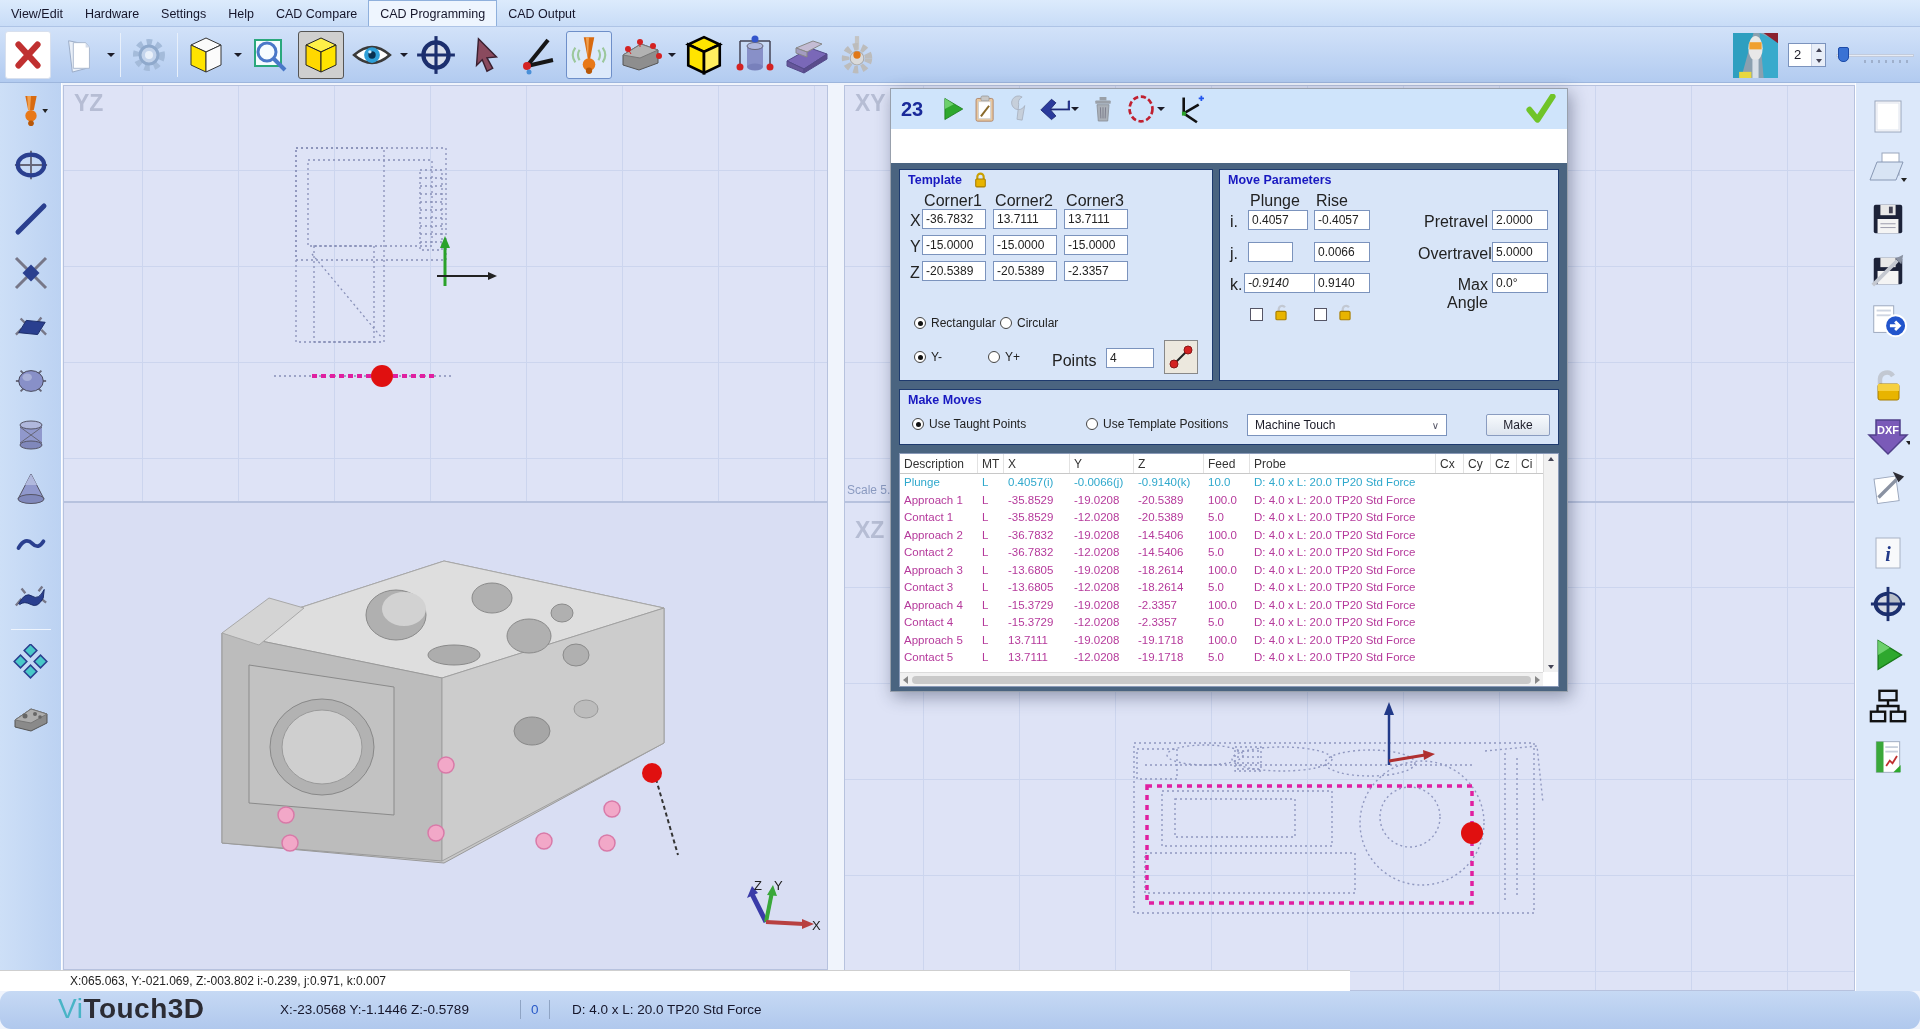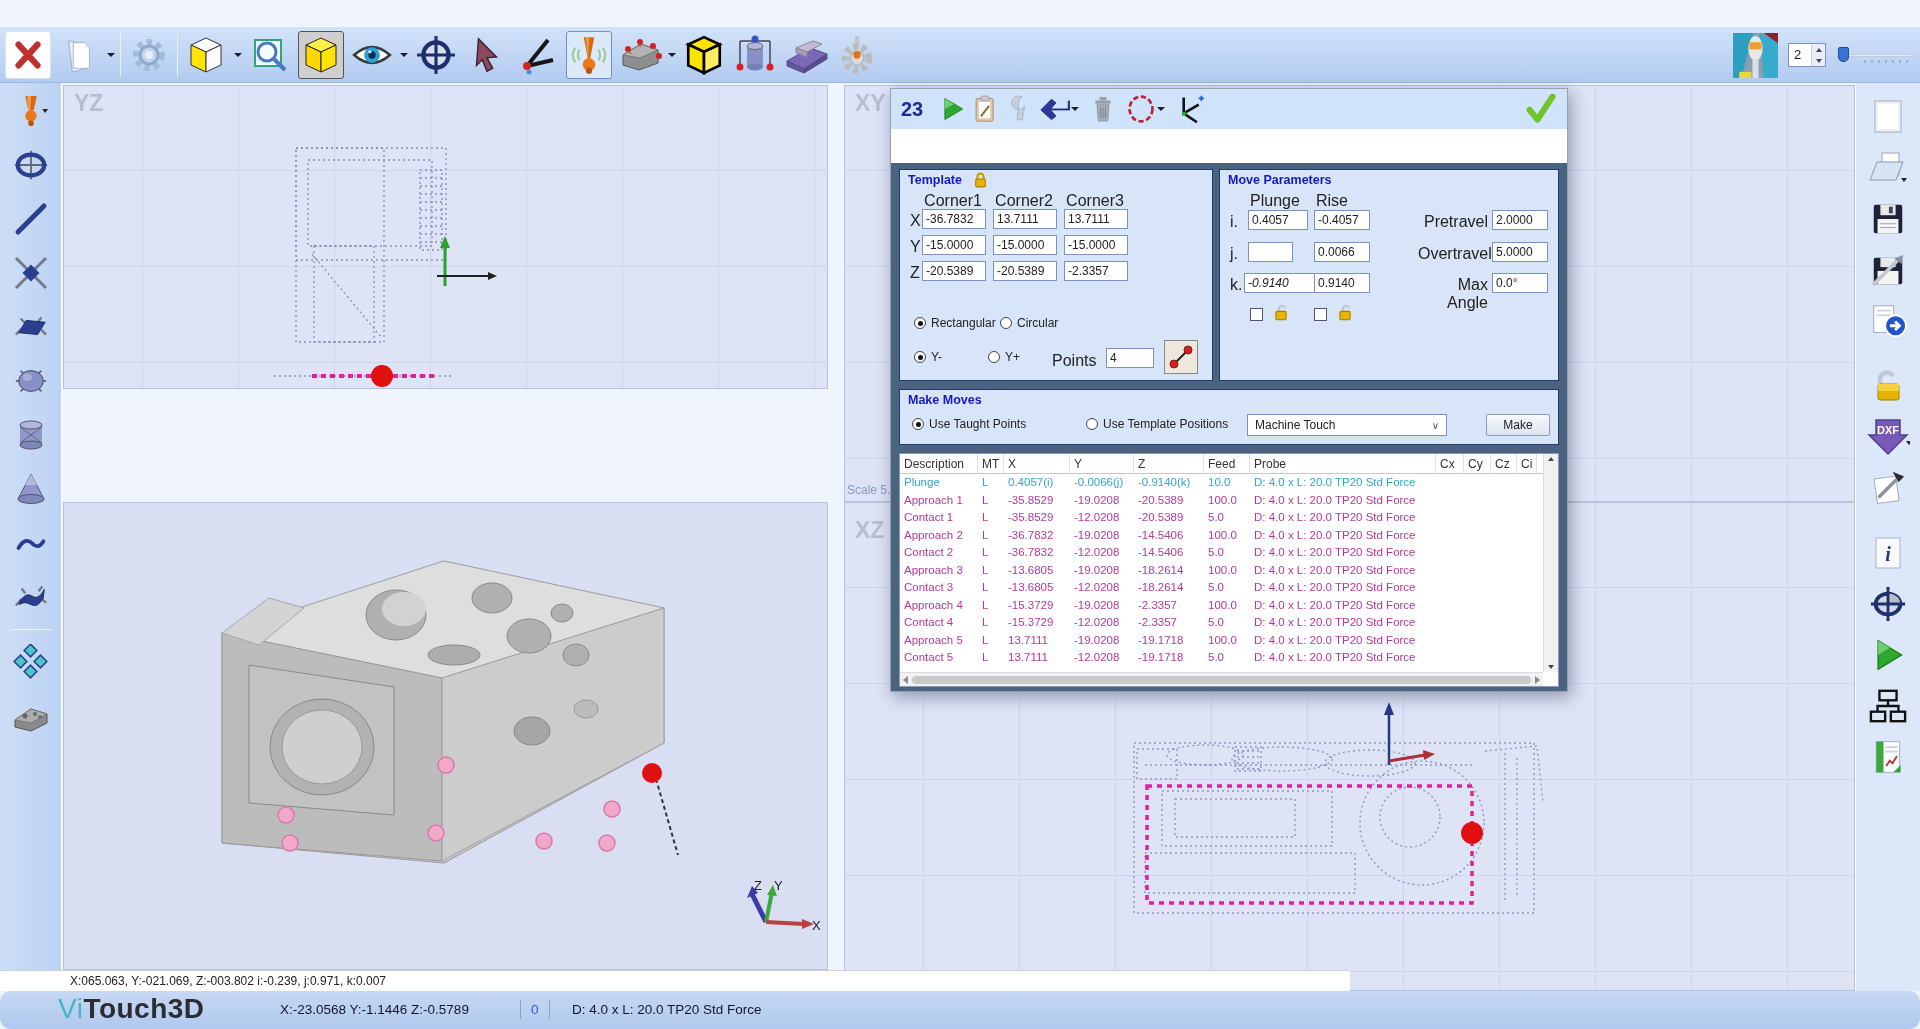--- a/index.html
+++ b/index.html
@@ -115,20 +115,29 @@
     border-top:1px solid #dcdcdc;display:flex;align-items:center;justify-content:space-between;padding:0 3px;}
   .hthumb{height:8px;background:#c9c9c9;border-radius:4px;flex:1;margin:0 4px;}
   .tri-l{width:0;height:0;border-top:4px solid transparent;border-bottom:4px solid transparent;border-right:5px solid #888;}
   .tri-r{width:0;height:0;border-top:4px solid transparent;border-bottom:4px solid transparent;border-left:5px solid #888;}
 </style>
 </head>
 <body>
 
 <div class="app">
 
+  <div class="menubar">
+    <div class="menu-item">View/Edit</div>
+    <div class="menu-item">Hardware</div>
+    <div class="menu-item">Settings</div>
+    <div class="menu-item">Help</div>
+    <div class="menu-item">CAD Compare</div>
+    <div class="menu-item selected">CAD Programming</div>
+    <div class="menu-item">CAD Output</div>
+  </div>
 
   <div class="toolbar">
     <div class="tbtn white">
       <span>
           <svg width="38" height="38" viewBox="0 0 40 40">
             <path d="M10 9 L30 31 M30 9 L10 31" stroke="#c03030" stroke-width="6.5" stroke-linecap="round" fill="none"></path>
           </svg>
         </span>
     </div>
     <div class="tbtn">
@@ -404,21 +413,21 @@
         <svg width="40" height="36" viewBox="0 0 40 36">
           <polygon points="4,22 20,11 36,16 36,25 20,33 4,29" fill="#8a8a8a" stroke="#555"></polygon>
           <polygon points="4,22 20,11 36,16 20,25" fill="#adadad" stroke="#777"></polygon>
           <circle cx="14" cy="18" r="2.5" fill="#666"></circle>
           <circle cx="24" cy="16" r="2" fill="#666"></circle>
           <circle cx="29" cy="19" r="1.8" fill="#666"></circle>
         </svg>
       </div>
   </div>
 
-  <div class="vp grid" style="left:63px;top:85px;width:765px;height:304px;">
+  <div class="vp grid" style="left:63px;top:85px;width:765px;height:417px;">
     <div class="vp-label">YZ</div>
     <svg width="765" height="417">
       <g fill="none" stroke="#8890b8" stroke-width="1.3" stroke-dasharray="2 3">
         <rect x="232" y="62" width="150" height="112"></rect>
         <rect x="232" y="62" width="88" height="194"></rect>
         <rect x="244" y="74" width="124" height="86"></rect>
         <rect x="250" y="160" width="60" height="96"></rect>
         <line x1="248" y1="168" x2="318" y2="252"></line>
         <line x1="210" y1="290" x2="390" y2="290"></line>
         <rect x="356" y="84" width="22" height="80"></rect>

